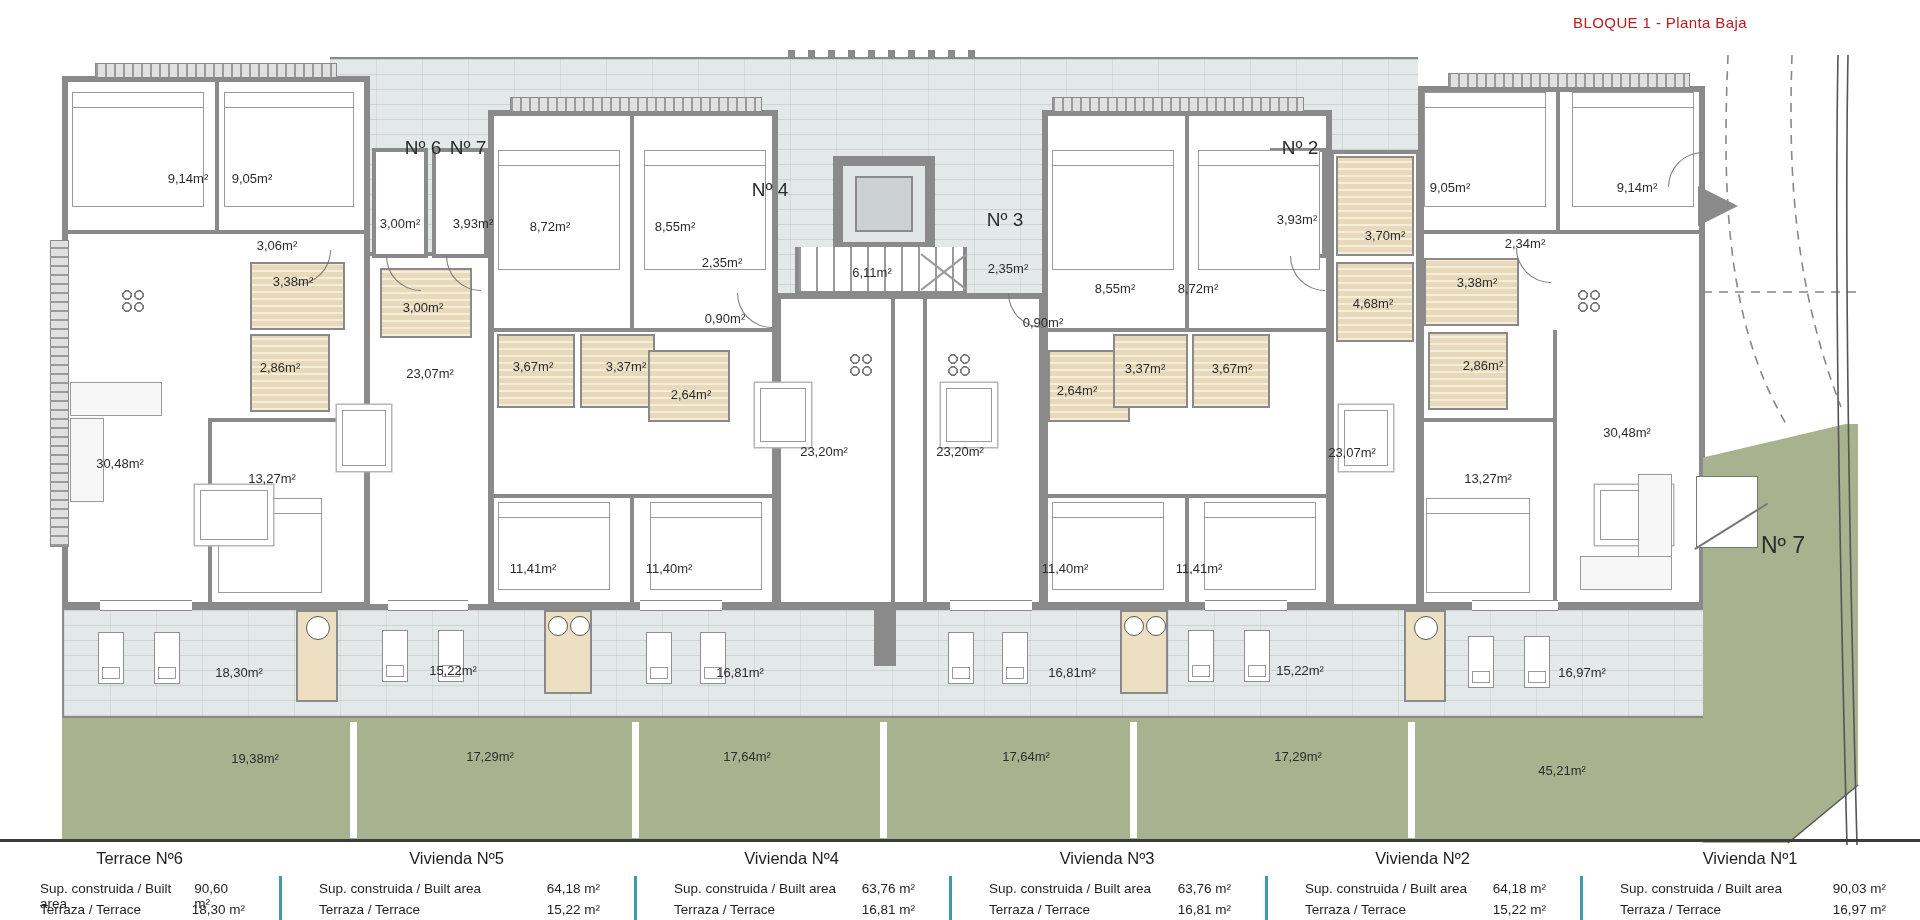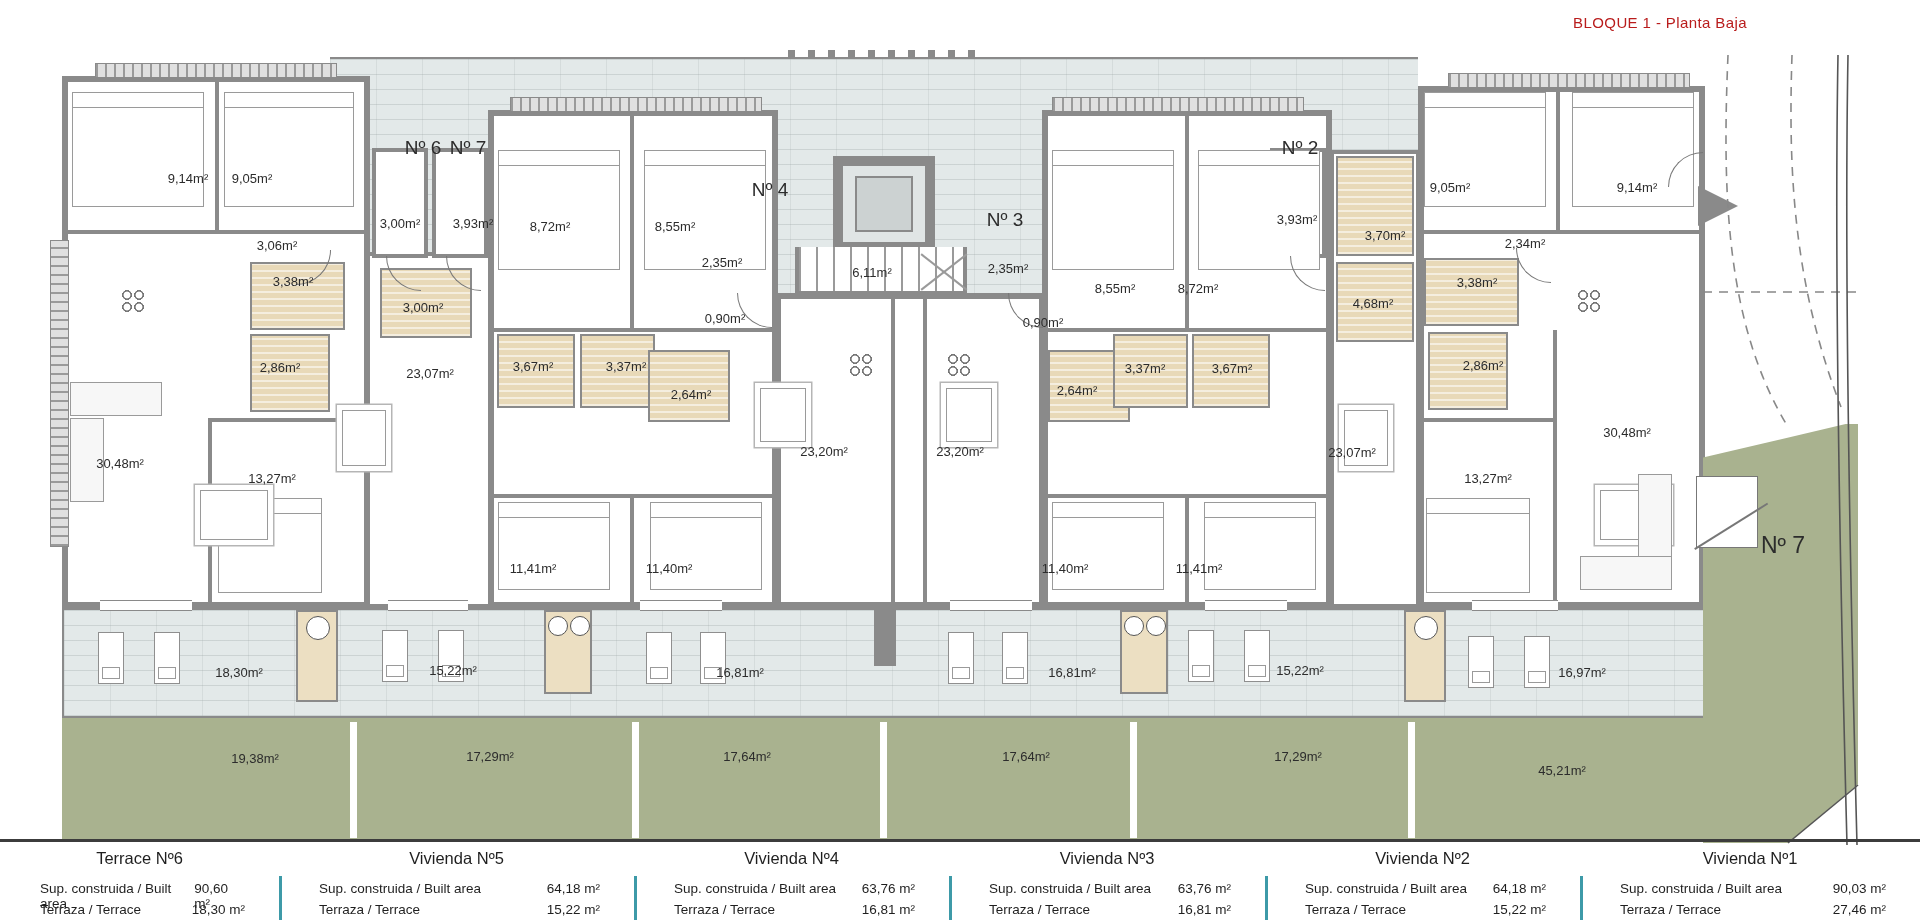--- a/index.html
+++ b/index.html
@@ -354,20 +354,20 @@
     </div>
 </div>
 <div class="tcol" style="left:1580px;width:340px;">
   <div class="thead">Vivienda Nº1</div>
   <div class="trow" style="top:36px;">
       <span>Sup. construida / Built area</span>
       <span>90,03 m²</span>
     </div>
   <div class="trow" style="top:57px;">
       <span>Terraza / Terrace</span>
-      <span>27,46 m²</span>
+      <span>16,97 m²</span>
     </div>
 </div>
 <div class="tdiv" style="left:279px;"></div>
 <div class="tdiv" style="left:634px;"></div>
 <div class="tdiv" style="left:949px;"></div>
 <div class="tdiv" style="left:1265px;"></div>
 <div class="tdiv" style="left:1580px;"></div>
 
 </body></html>

